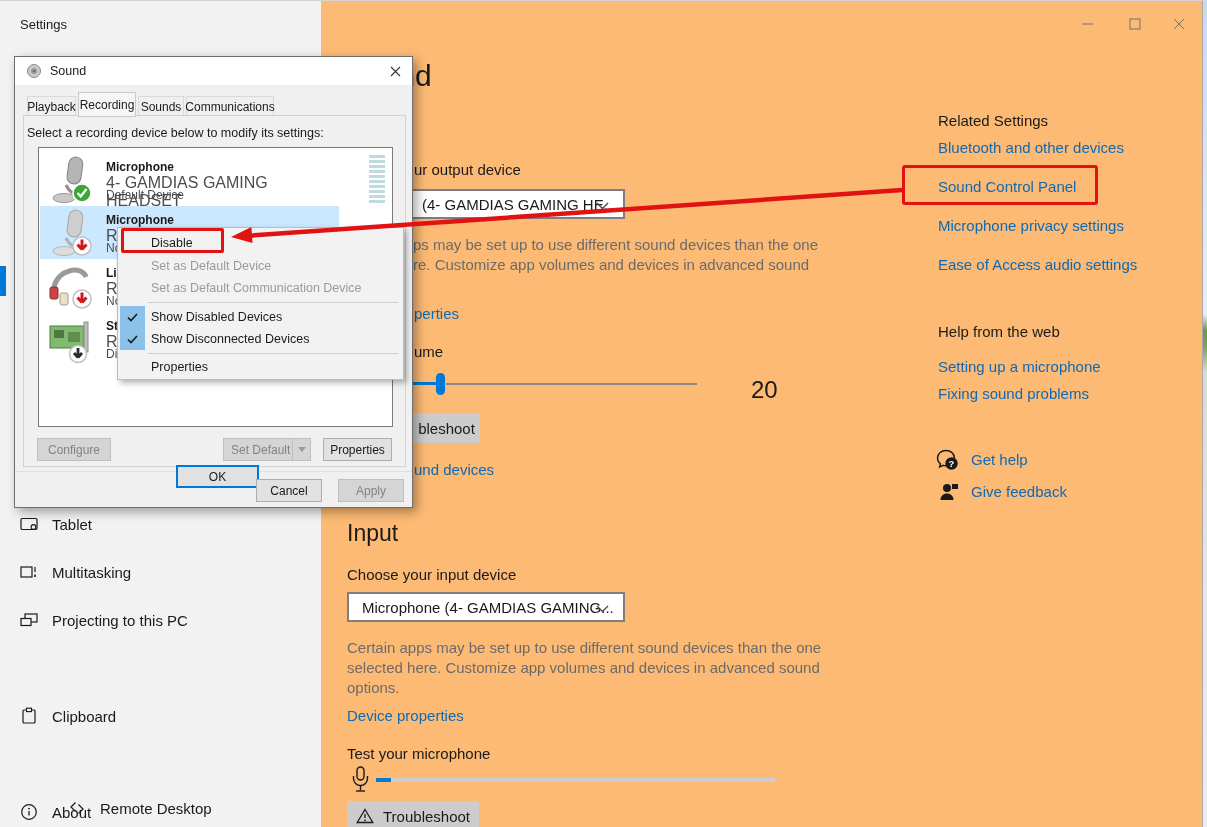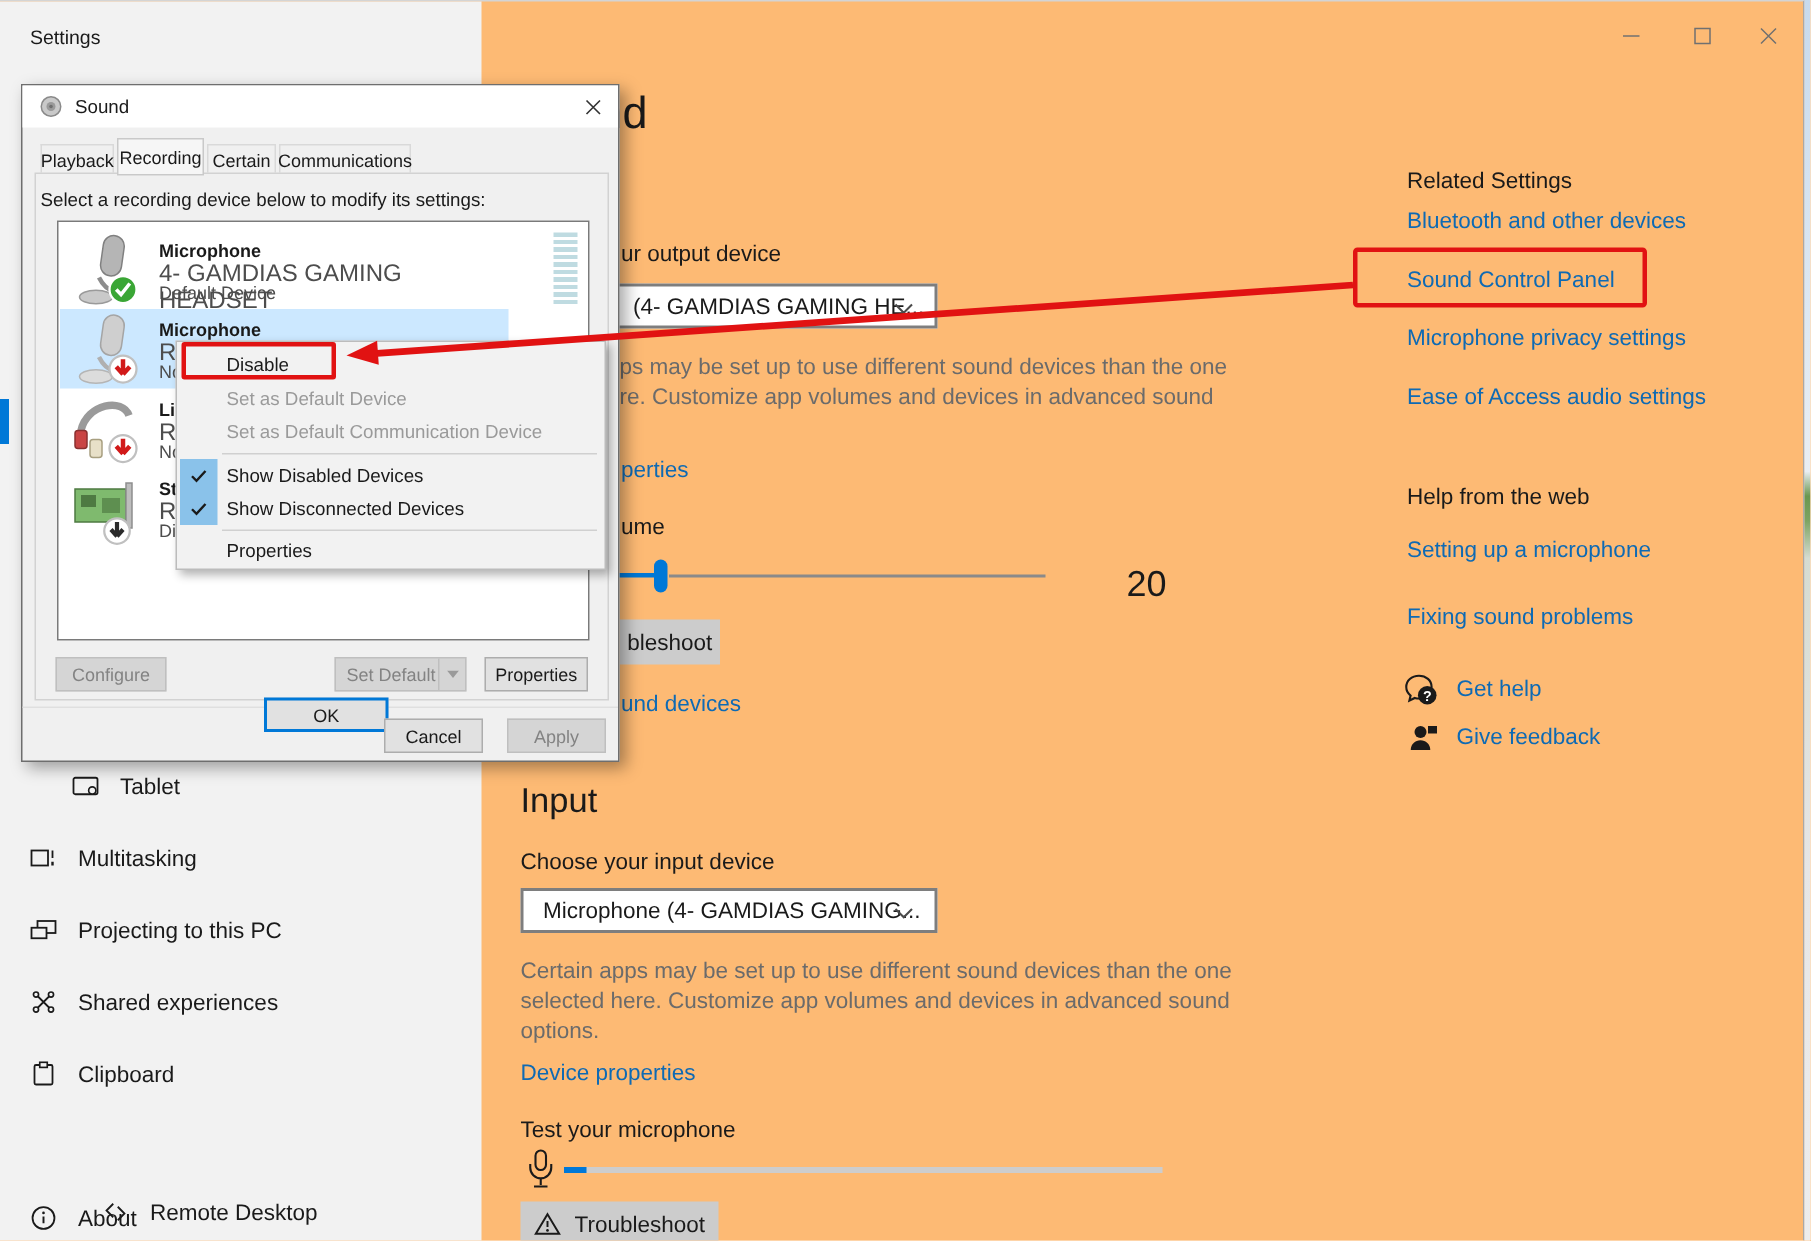--- a/index.html
+++ b/index.html
@@ -79,51 +79,41 @@
     <svg width="12" height="12" viewBox="0 0 12 12">
         <rect x="1" y="1" width="10" height="10" fill="none" stroke="#707070" stroke-width="1"></rect>
       </svg>
   </div>
   <div class="abs winctl" style="left:1168px;">
     <svg width="12" height="12" viewBox="0 0 12 12">
         <path d="M1 1 L11 11 M11 1 L1 11" stroke="#707070" stroke-width="1"></path>
       </svg>
   </div>
 
-  <div class="abs nav-item" style="top:503px;padding-left:28px;">
+  <div class="abs nav-item" style="top:503px;">
     <svg class="nico" viewBox="0 0 18 18">
         <rect x="1" y="3.5" width="16" height="11" rx="1.2" fill="none" stroke="#1a1a1a" stroke-width="1.2"></rect>
         <circle cx="13.5" cy="12" r="2.4" fill="#f2f2f2" stroke="#1a1a1a" stroke-width="1.1"></circle>
       </svg>
     <span class="nlabel">Tablet</span>
   </div>
   <div class="abs nav-item" style="top:551px;">
     <svg class="nico" viewBox="0 0 18 18">
         <rect x="1" y="4" width="11" height="10" fill="none" stroke="#1a1a1a" stroke-width="1.2"></rect>
         <line x1="15" y1="4" x2="15" y2="9" stroke="#1a1a1a" stroke-width="1.2"></line>
         <line x1="15" y1="11.5" x2="15" y2="14" stroke="#1a1a1a" stroke-width="1.6"></line>
       </svg>
     <span class="nlabel">Multitasking</span>
   </div>
   <div class="abs nav-item" style="top:599px;">
     <svg class="nico" viewBox="0 0 18 18">
         <rect x="5" y="3" width="12" height="8" fill="none" stroke="#1a1a1a" stroke-width="1.2"></rect>
         <rect x="1" y="7.5" width="10" height="7" fill="#f2f2f2" stroke="#1a1a1a" stroke-width="1.2"></rect>
       </svg>
     <span class="nlabel">Projecting to this PC</span>
-  </div>
-  <div class="abs nav-item" style="top:647px;">
-    <svg class="nico" viewBox="0 0 18 18">
-        <path d="M4 4 L14 14 M14 4 L4 14" stroke="#1a1a1a" stroke-width="1.2" fill="none"></path>
-        <circle cx="4" cy="4" r="1.7" fill="#f2f2f2" stroke="#1a1a1a" stroke-width="1.1"></circle>
-        <circle cx="14" cy="4" r="1.7" fill="#f2f2f2" stroke="#1a1a1a" stroke-width="1.1"></circle>
-        <circle cx="4" cy="14" r="1.7" fill="#f2f2f2" stroke="#1a1a1a" stroke-width="1.1"></circle>
-        <circle cx="14" cy="14" r="1.7" fill="#f2f2f2" stroke="#1a1a1a" stroke-width="1.1"></circle>
-      </svg>
-    <span class="nlabel">Shared experiences</span>
   </div>
   <div class="abs nav-item" style="top:695px;">
     <svg class="nico" viewBox="0 0 18 18">
         <rect x="3" y="3" width="12" height="13" rx="1" fill="none" stroke="#1a1a1a" stroke-width="1.2"></rect>
         <rect x="6.5" y="1.2" width="5" height="3.4" fill="#f2f2f2" stroke="#1a1a1a" stroke-width="1.1"></rect>
       </svg>
     <span class="nlabel">Clipboard</span>
   </div>
   <div class="abs nav-item" style="top:787px;margin-left:48px;">
     <svg class="nico" viewBox="0 0 18 18">
@@ -198,21 +188,21 @@
   </div>
 
   <div class="abs lbl" style="left:938px; top:111px;">Related Settings</div>
   <div class="abs link" style="left:938px; top:138px;">Bluetooth and other devices</div>
   <div class="abs link" style="left:938px; top:177px;">Sound Control Panel</div>
   <div class="abs link" style="left:938px; top:216px;">Microphone privacy settings</div>
   <div class="abs link" style="left:938px; top:255px;">Ease of Access audio settings</div>
 
   <div class="abs lbl" style="left:938px; top:322px;">Help from the web</div>
   <div class="abs link" style="left:938px; top:357px;">Setting up a microphone</div>
-  <div class="abs link" style="left:938px; top:384px;margin-top:18px;">Fixing sound problems</div>
+  <div class="abs link" style="left:938px; top:384px;">Fixing sound problems</div>
 
   <svg class="abs" style="left:936px; top:448px;" width="23" height="22" viewBox="0 0 23 22">
     <path d="M10 1.5 C5 1.5 1.5 4.8 1.5 9 c0 2.3 1.1 4.3 2.9 5.7 L3.6 18 l3.6-1.7 c0.9 0.25 1.8 0.4 2.8 0.4 c4.7 0 8.4-3.3 8.4-7.7 S14.7 1.5 10 1.5 Z" fill="none" stroke="#1a1a1a" stroke-width="1.4"></path>
     <circle cx="15.5" cy="14.5" r="6.2" fill="#1a1a1a"></circle>
     <text x="15.5" y="18.4" text-anchor="middle" font-size="9.5" fill="#ffffff" font-family="Liberation Sans, sans-serif" font-weight="bold">?</text>
   </svg>
   <div class="abs link" style="left:971px; top:450px;">Get help</div>
 
   <svg class="abs" style="left:939px; top:481px;" width="20" height="20" viewBox="0 0 20 20">
     <circle cx="8" cy="6" r="4" fill="#1a1a1a"></circle>
@@ -236,21 +226,21 @@
       </div>
     </div>
 
     <div class="tab" style="left:12px; width:49px;">
         <span>Playback</span>
       </div>
     <div class="tab active" style="left:63px; width:58px;">
         <span>Recording</span>
       </div>
     <div class="tab" style="left:123px; width:46px;">
-        <span>Certain</span>
+        <span>Sounds</span>
       </div>
     <div class="tab" style="left:171px; width:88px;">
         <span>Communications</span>
       </div>
 
     <div class="abs tabpage"></div>
 
     <div class="abs" style="left:12px; top:69px; font-size:12.5px; color:#1a1a1a;">Select a recording device below to modify its settings:</div>
 
     <div class="abs listbox">

